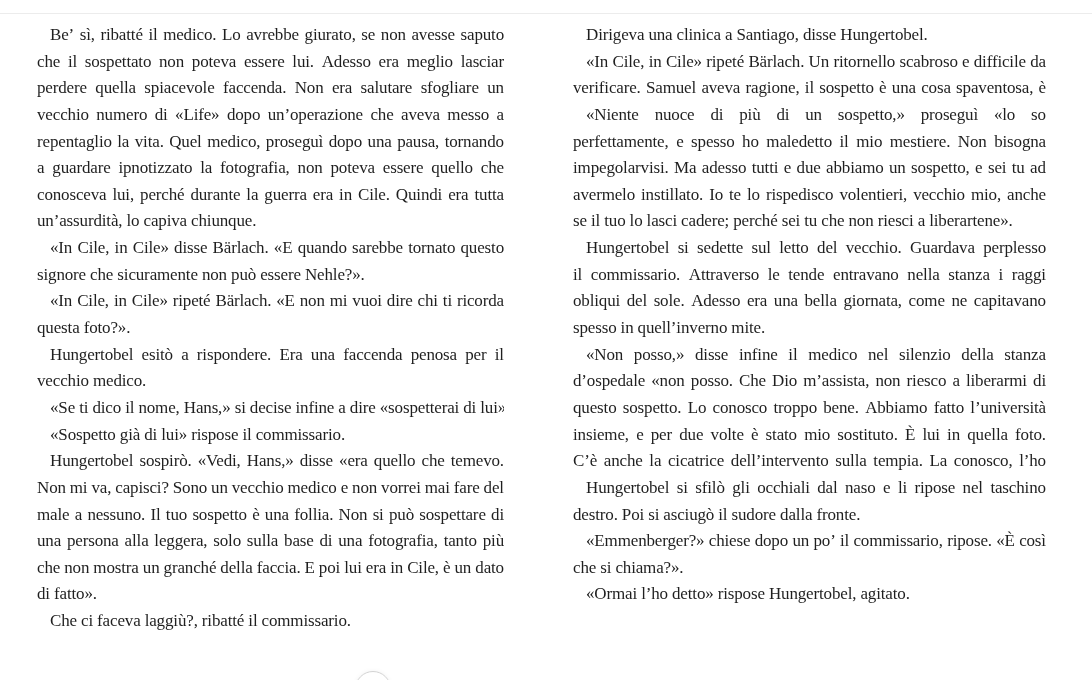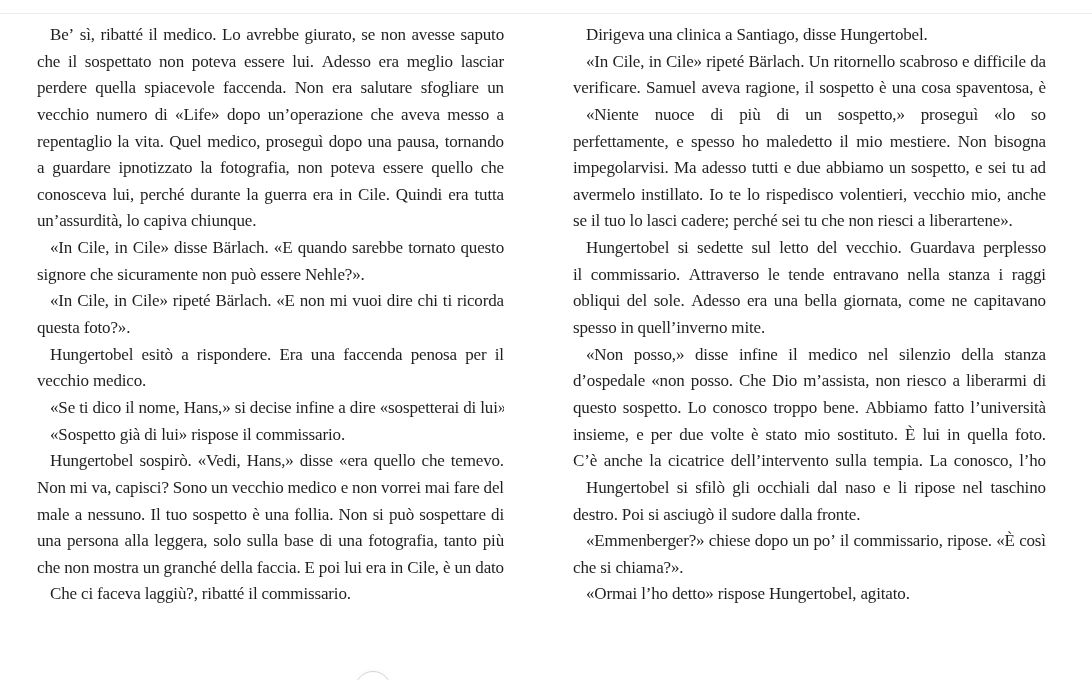--- a/index.html
+++ b/index.html
@@ -262,20 +262,21 @@
         <span>E</span>
         <span>poi</span>
         <span>lui</span>
         <span>era</span>
         <span>in</span>
         <span>Cile,</span>
         <span>è</span>
         <span>un</span>
         <span>dato</span>
       </div>
+      <div class="line last">di fatto».</div>
     </div>
     <div class="paragraph">
       <div class="line first last">Che ci faceva laggiù?, ribatté il commissario.</div>
     </div>
   </div>
 
 <div class="text-column col-right">
     <div class="paragraph">
       <div class="line first last">Dirigeva una clinica a Santiago, disse Hungertobel.</div>
     </div>

